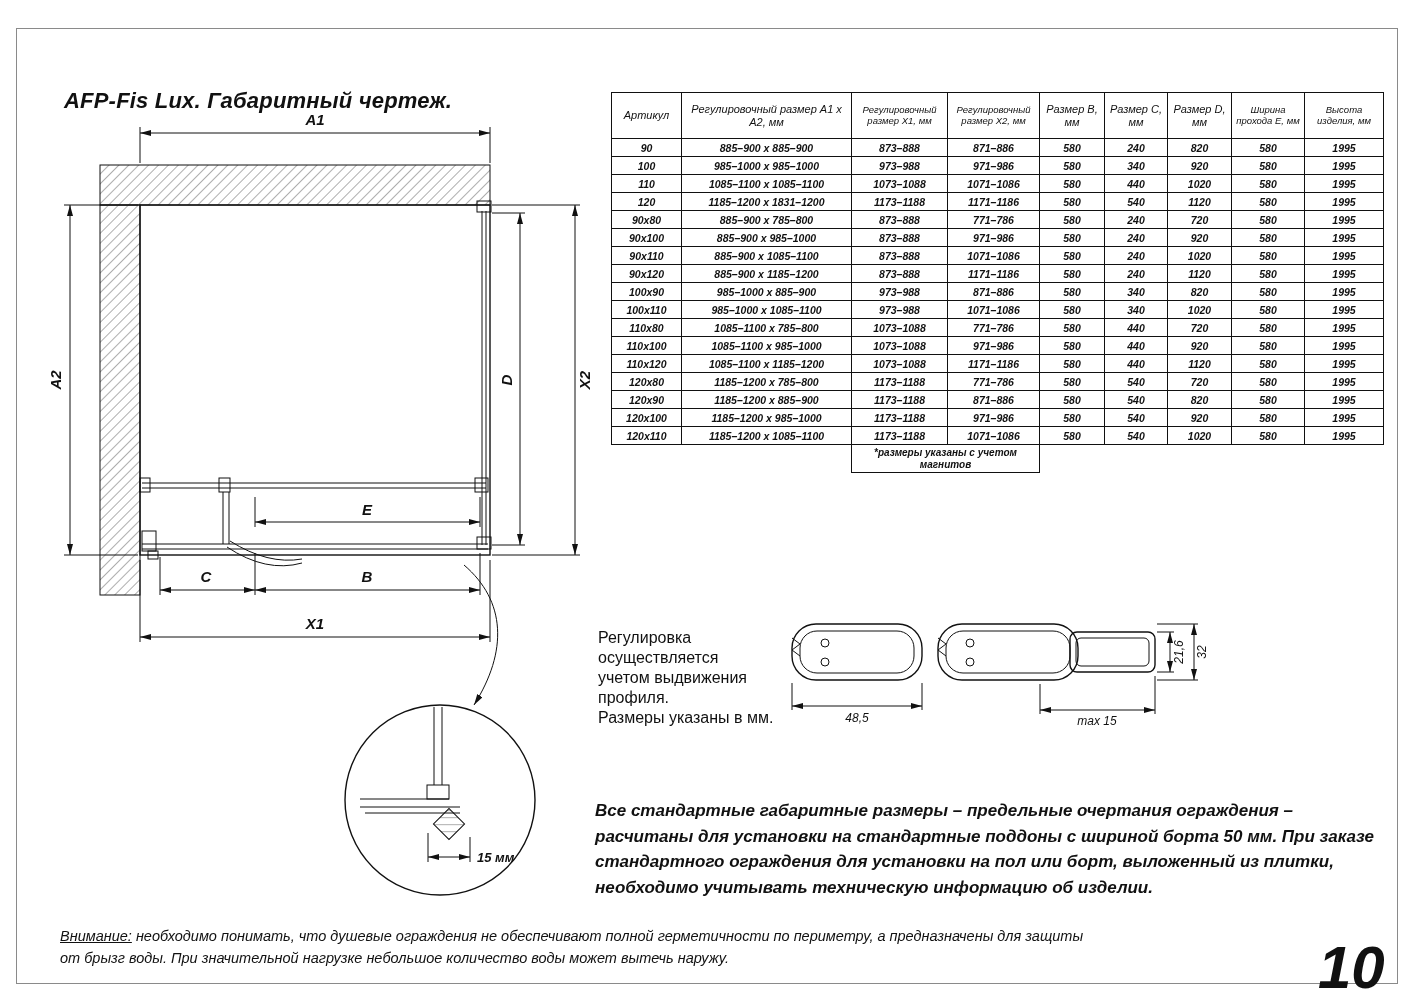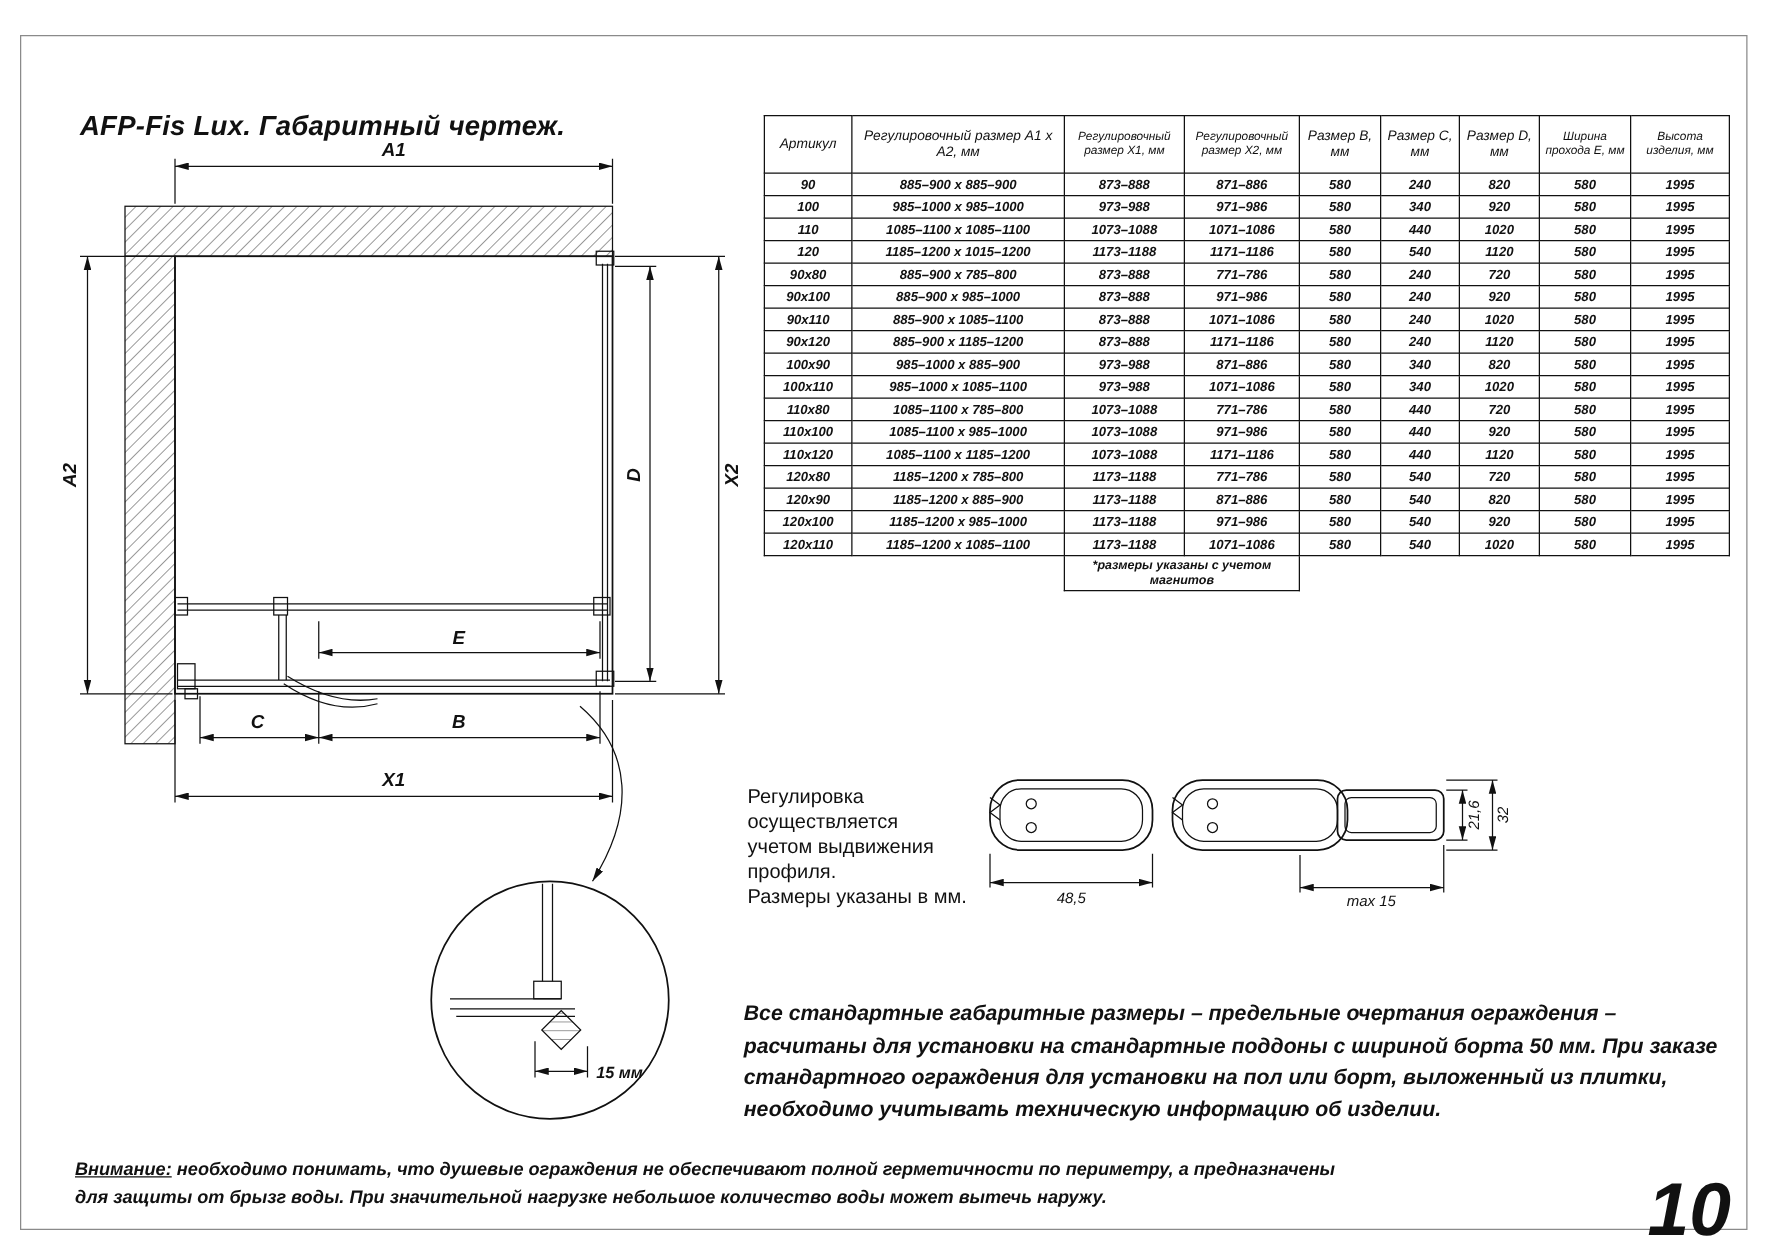--- a/index.html
+++ b/index.html
@@ -34,21 +34,21 @@
 
   #main-drawing { position:absolute; left:30px; top:85px; }
   #profiles-drawing { position:absolute; left:770px; top:598px; }
 
   
   .adjust-note { position:absolute; left:598px; top:628px; width:180px;
                  font-size:16px; line-height:1.25; }
   .paragraph { position:absolute; left:595px; top:762px; width:800px;
                font-size:17px; font-style:italic; font-weight:bold; line-height:1.5;margin-top:36px; }
   .warning { position:absolute; left:60px; top:926px; width:1030px;
-             font-size:14.5px; font-style:italic; font-weight:bold; line-height:1.5; }
+             font-size:14.5px; font-style:italic; font-weight:normal; line-height:1.5; }
   .warning .u { text-decoration:underline; }
   .page-number { position:absolute; left:1318px; top:908px; font-size:60px;
                  font-weight:bold; font-style:italic;margin-top:25px; }
 </style>
 </head>
 <body>
 
 <div class="page-border"></div>
 
 <h1 class="title">AFP-Fis Lux. Габаритный чертеж.</h1>
@@ -287,21 +287,21 @@
         <td>1073–1088</td>
         <td>1071–1086</td>
         <td>580</td>
         <td>440</td>
         <td>1020</td>
         <td>580</td>
         <td>1995</td>
       </tr>
       <tr>
         <td>120</td>
-        <td>1185–1200 x 1015–1200</td>
+        <td>1185–1200 x 1831–1200</td>
         <td>1173–1188</td>
         <td>1171–1186</td>
         <td>580</td>
         <td>540</td>
         <td>1120</td>
         <td>580</td>
         <td>1995</td>
       </tr>
       <tr>
         <td>90x80</td>

